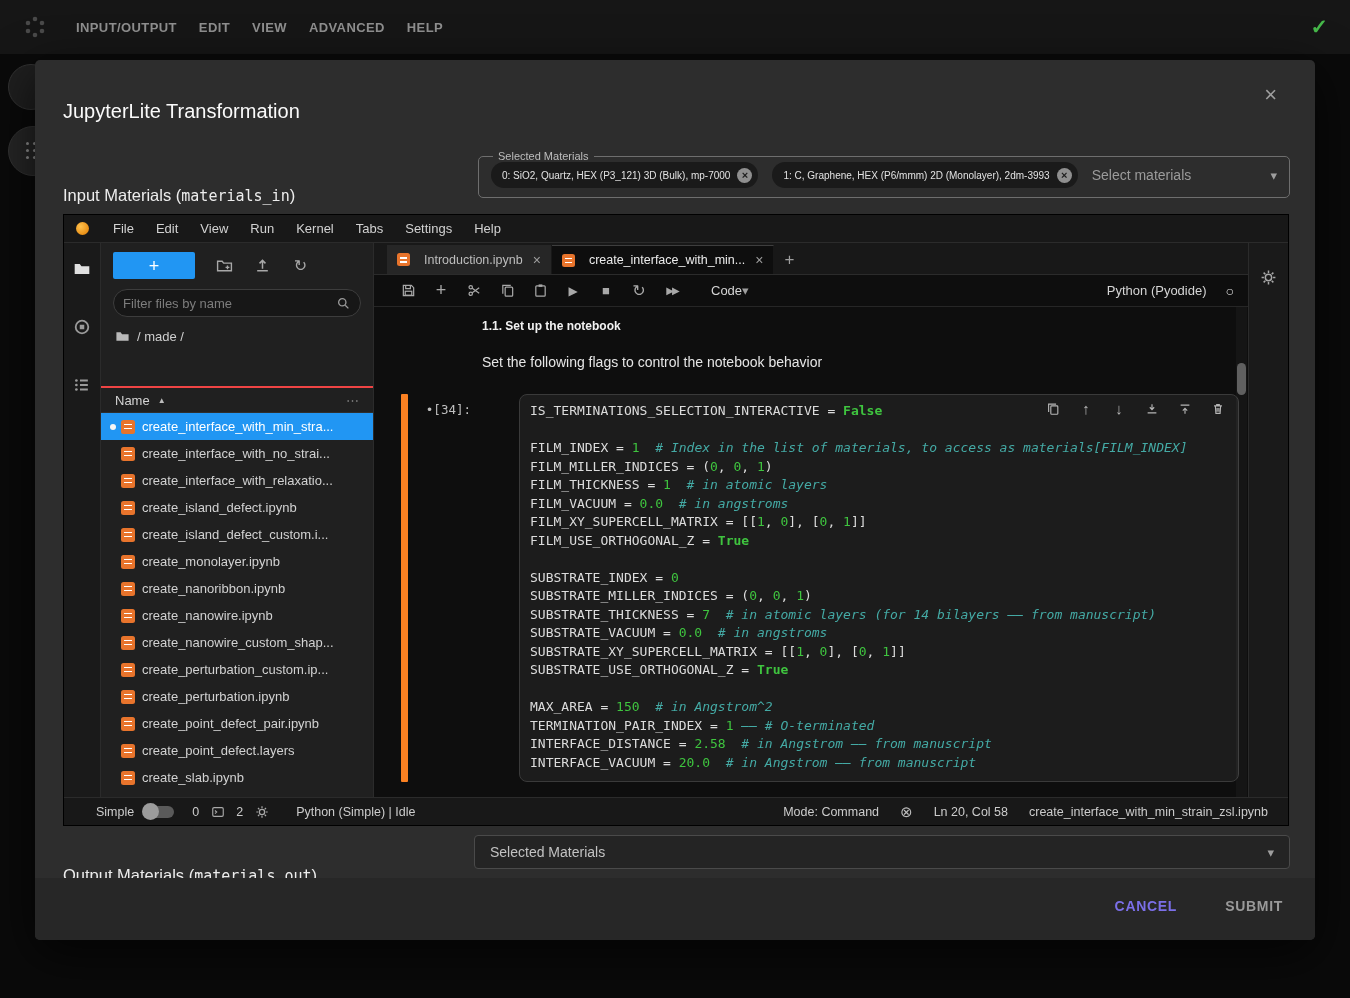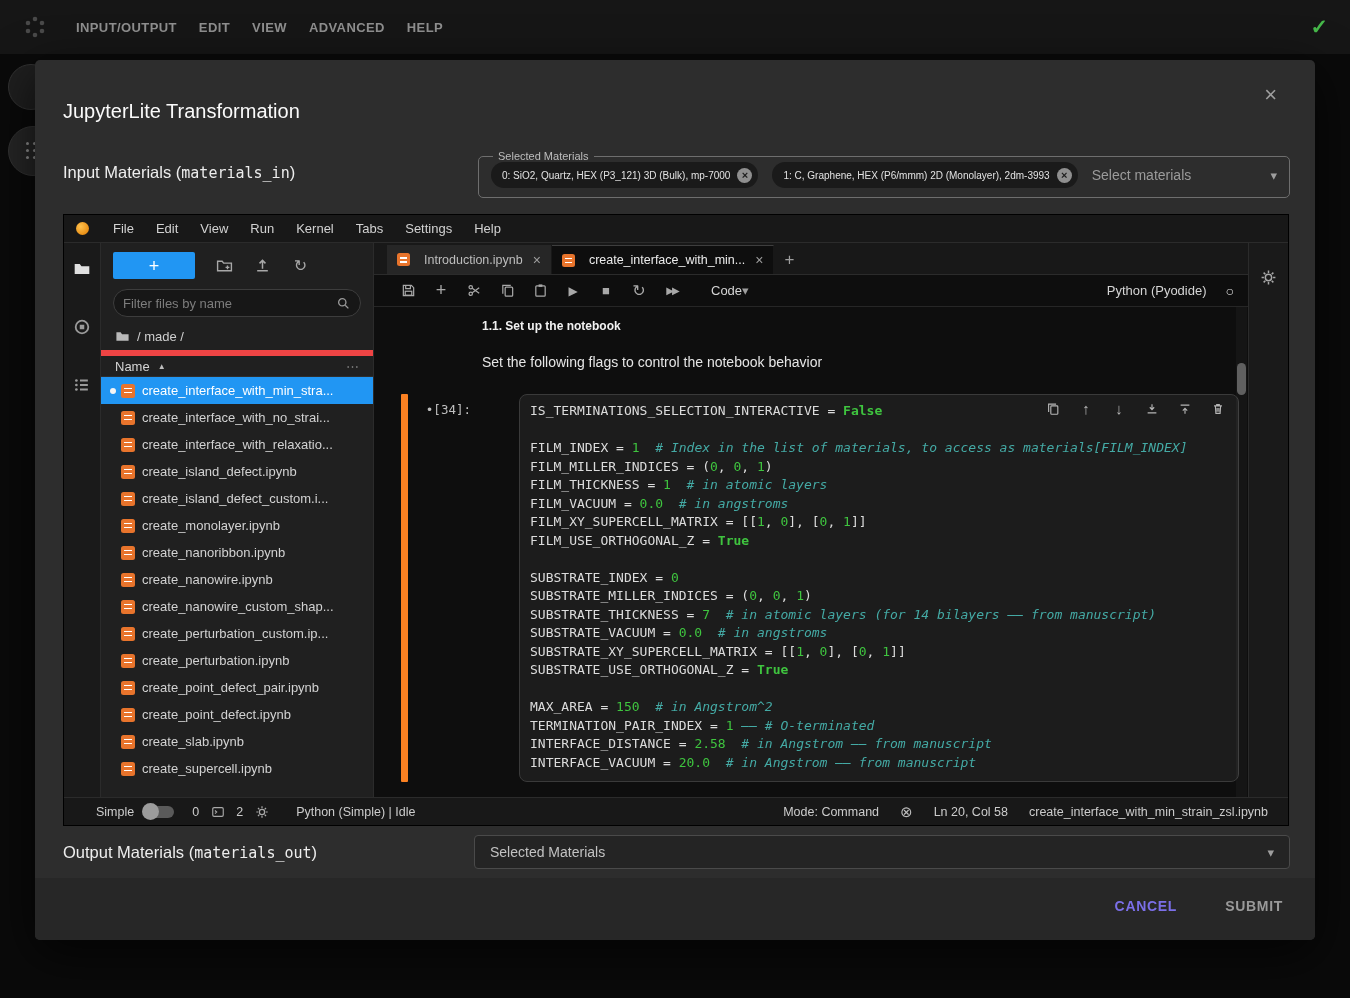--- a/index.html
+++ b/index.html
@@ -17,21 +17,21 @@
   .fab { position:absolute; border-radius:50%; background:#1f1f1f; border:1px solid #333; }
   .fab1 { left:8px; top:64px; width:46px; height:46px; }
   .fab2 { left:8px; top:126px; width:50px; height:50px; background:#262626; }
   .grip { position:absolute; left:17px; top:15px; width:3px; height:3px; border-radius:50%; background:#8f8f8f;
           box-shadow:7px 0 0 #8f8f8f, 0 7px 0 #8f8f8f, 7px 7px 0 #8f8f8f, 0 14px 0 #8f8f8f, 7px 14px 0 #8f8f8f; }
 
   
   .modal { position:absolute; left:35px; top:60px; width:1280px; height:880px; background:#2d2d2d; border-radius:5px; box-shadow:0 14px 50px rgba(0,0,0,.7); }
   .modal-title { position:absolute; left:28px; top:40px; font-size:20px; color:#fafafa; }
   .modal-close { position:absolute; right:38px; top:24px; font-size:22px; color:#9e9e9e; cursor:pointer; line-height:22px; }
-  .io-label { position:absolute; left:28px; font-size:16.5px; color:#ededed; }
+  .io-label { position:absolute; left:28px; font-size:16.5px; color:#ededed;margin-top:23px; }
   .io-label .mono { font-family:"DejaVu Sans Mono",monospace; font-size:15px; }
   .input-label { top:103px; }
   .output-label { top:783px; }
 
   fieldset.materials { position:absolute; left:443px; top:90px; width:812px; height:48px; border:1px solid #6e6e6e; border-radius:5px; padding:0 12px 4px; background:transparent; }
   fieldset.materials legend { font-size:11px; color:#bdbdbd; padding:0 5px; margin-left:2px; }
   .chips-row { display:flex; align-items:center; height:30px; margin-top:-2px; }
   .chips-container { display:flex; gap:14px; align-items:center; }
   .chip { display:flex; align-items:center; gap:7px; background:#1a1a1a; border-radius:14px; height:26px; padding:0 6px 0 11px; font-size:10px; color:#e2e2e2; white-space:nowrap; cursor:default; }
   .chip-x { width:15px; height:15px; border-radius:50%; background:#8f8f8f; color:#1c1c1c; font-size:11px; line-height:15px; text-align:center; font-weight:bold; cursor:pointer; flex:none; }
@@ -50,21 +50,21 @@
   .activity .abtn { width:18px; height:18px; }
 
   .browser { width:273px; background:#202020; border-right:1px solid #2b2b2b; display:flex; flex-direction:column; flex:none; }
   .fb-toolbar { display:flex; align-items:center; padding:9px 12px 7px; gap:21px; }
   .new-btn { width:82px; height:27px; background:#2196f3; border-radius:2px; color:#fff; font-size:18px; display:flex; align-items:center; justify-content:center; cursor:pointer; line-height:0; }
   .icon-btn { width:17px; height:17px; display:flex; align-items:center; justify-content:center; color:#a8a8a8; font-size:16px; cursor:pointer; }
   .fb-filter { margin:3px 12px 9px; height:28px; background:#171717; border:1px solid #3d3d3d; border-radius:14px; display:flex; align-items:center; padding:0 9px; }
   .fb-filter input { flex:1; background:transparent; border:none; outline:none; color:#ddd; font-size:13px; font-family:"Liberation Sans",sans-serif; min-width:0; }
   .fb-filter input::placeholder { color:#7d7d7d; }
   .fb-crumb { display:flex; align-items:center; gap:7px; padding:3px 14px 6px; font-size:13px; color:#cfcfcf; }
-  .fb-head { display:flex; align-items:center; padding:0 14px; height:27px; border-top:6px solid #ef4444; border-bottom:1px solid #2e2e2e; font-size:13px; color:#d5d5d5; }
+  .fb-head { display:flex; align-items:center; padding:0 14px; height:27px; border-top:2px solid #ef4444; border-bottom:1px solid #2e2e2e; font-size:13px; color:#d5d5d5;margin-top:36px; }
   .fb-head .sort { font-size:8px; color:#bdbdbd; margin-left:8px; }
   .fb-head .dots { margin-left:auto; color:#8a8a8a; font-size:13px; }
   .fb-list { flex:1; overflow:hidden; }
   .file-row { display:flex; align-items:center; height:27px; padding:0 8px 0 9px; font-size:13px; color:#d2d2d2; cursor:pointer; white-space:nowrap; }
   .file-row.selected { background:#2196f3; color:#fff; }
   .open-dot { width:6px; height:6px; border-radius:50%; background:#f5f5f5; margin-right:5px; flex:none; }
   .open-dot.hidden { visibility:hidden; }
   .nb-icon { width:14px; height:14px; background:#e8742c; border-radius:2.5px; position:relative; flex:none; margin-right:7px; }
   .nb-icon::before, .nb-icon::after { content:""; position:absolute; left:3px; right:3px; height:1.5px; background:#fff; }
   .nb-icon::before { top:4px; } .nb-icon::after { top:8px; }
@@ -322,21 +322,21 @@
                 <span class="file-label">create_perturbation.ipynb</span>
               </div>
               <div class="file-row">
                 <span class="open-dot hidden"></span>
                 <span class="nb-icon"></span>
                 <span class="file-label">create_point_defect_pair.ipynb</span>
               </div>
               <div class="file-row">
                 <span class="open-dot hidden"></span>
                 <span class="nb-icon"></span>
-                <span class="file-label">create_point_defect.ipynb</span>
+                <span class="file-label">create_point_defect.layers</span>
               </div>
               <div class="file-row">
                 <span class="open-dot hidden"></span>
                 <span class="nb-icon"></span>
                 <span class="file-label">create_slab.ipynb</span>
               </div>
               <div class="file-row">
                 <span class="open-dot hidden"></span>
                 <span class="nb-icon"></span>
                 <span class="file-label">create_supercell.ipynb</span>

